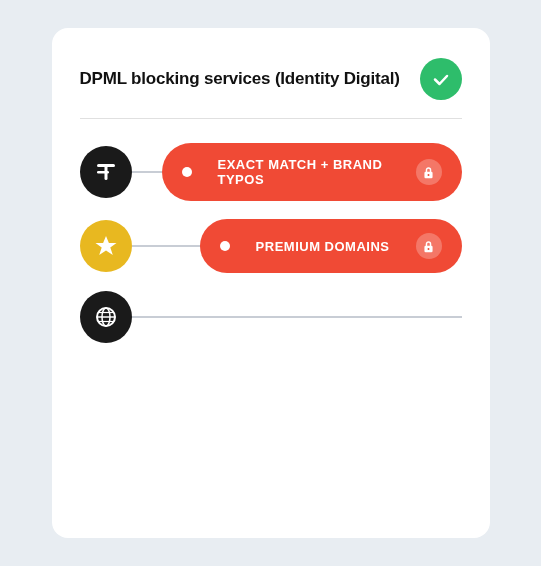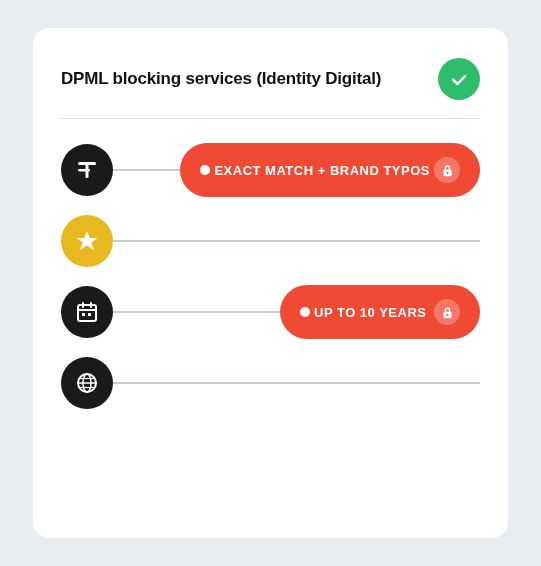--- a/index.html
+++ b/index.html
@@ -8,21 +8,21 @@
       height: 566px;
       background: #e8edf2;
       font-family: 'Helvetica Neue', Arial, sans-serif;
       display: flex;
       align-items: center;
       justify-content: center;
     }
     .card {
       background: #ffffff;
       border-radius: 16px;
-      width: 475px;
+      width: 438px;
       min-height: 510px;
       padding: 30px 28px 30px 28px;
       position: relative;
     }
     .card-header {
       display: flex;
       align-items: center;
       justify-content: space-between;
       margin-bottom: 18px;
     }
@@ -84,21 +84,21 @@
       background: #c8cdd5;
       flex: 1;
       min-width: 30px;
     }
     .feature-pill {
       background: #f04a35;
       border-radius: 50px;
       padding: 14px 20px;
       display: flex;
       align-items: center;
-      gap: 4px;
+      gap: 26px;
       min-width: 200px;
     }
     .pill-dot {
       width: 10px;
       height: 10px;
       border-radius: 50%;
       background: #ffffff;
       flex-shrink: 0;
     }
     .pill-text {
@@ -164,48 +164,34 @@
     </div>
 
     <div class="feature-row">
       <div class="icon-circle gold">
 
         <svg viewBox="0 0 24 24" xmlns="http://www.w3.org/2000/svg">
           <path d="M12 2L14.9 9.1H22.5L16.3 13.6L18.8 21L12 16.6L5.2 21L7.7 13.6L1.5 9.1H9.1L12 2Z" fill="white"></path>
         </svg>
       </div>
       <div class="connector-line"></div>
-    </div>
-
-    <div class="feature-row">
-      <div class="icon-circle dark">
-
-        <svg viewBox="0 0 24 24" xmlns="http://www.w3.org/2000/svg">
-          <rect x="3" y="5" width="18" height="16" rx="2" stroke="white" stroke-width="2" fill="none"></rect>
-          <line x1="3" y1="10" x2="21" y2="10" stroke="white" stroke-width="2"></line>
-          <line x1="8" y1="3" x2="8" y2="7" stroke="white" stroke-width="2" stroke-linecap="round"></line>
-          <line x1="16" y1="3" x2="16" y2="7" stroke="white" stroke-width="2" stroke-linecap="round"></line>
-          <rect x="7" y="13" width="3" height="3" rx="0.5" fill="white"></rect>
-          <rect x="13" y="13" width="3" height="3" rx="0.5" fill="white"></rect>
-        </svg>
-      </div>
-      <div class="connector-line"></div>
       <div class="feature-pill">
         <div class="pill-dot"></div>
-        <span class="pill-text">UP TO 10 YEARS</span>
+        <span class="pill-text">PREMIUM DOMAINS</span>
         <div class="pill-lock">
           <svg viewBox="0 0 14 16" xmlns="http://www.w3.org/2000/svg">
             <rect x="2" y="7" width="10" height="8" rx="1.5" fill="white"></rect>
             <path d="M4.5 7V5C4.5 3.619 5.619 2.5 7 2.5C8.381 2.5 9.5 3.619 9.5 5V7" stroke="white" stroke-width="1.8" fill="none" stroke-linecap="round"></path>
             <circle cx="7" cy="11" r="1.2" fill="#f04a35"></circle>
           </svg>
         </div>
       </div>
     </div>
 
+
     <div class="feature-row">
       <div class="icon-circle dark">
 
         <svg viewBox="0 0 24 24" xmlns="http://www.w3.org/2000/svg">
           <circle cx="12" cy="12" r="9" stroke="white" stroke-width="2" fill="none"></circle>
           <ellipse cx="12" cy="12" rx="4" ry="9" stroke="white" stroke-width="1.5" fill="none"></ellipse>
           <line x1="3" y1="12" x2="21" y2="12" stroke="white" stroke-width="1.5"></line>
           <line x1="4.5" y1="7.5" x2="19.5" y2="7.5" stroke="white" stroke-width="1.2"></line>
           <line x1="4.5" y1="16.5" x2="19.5" y2="16.5" stroke="white" stroke-width="1.2"></line>
         </svg>

